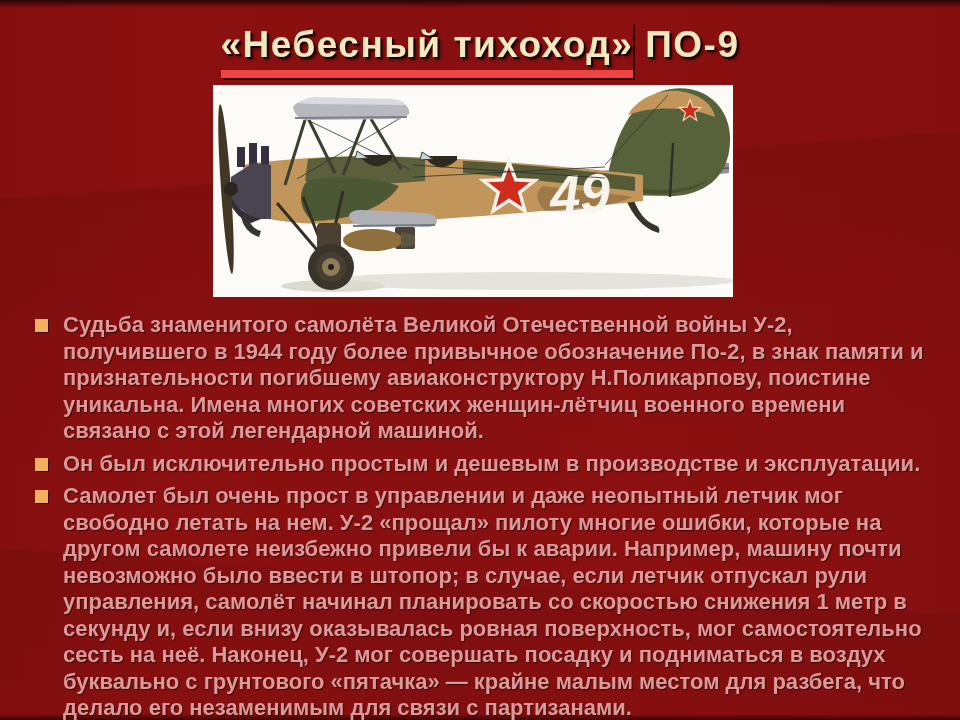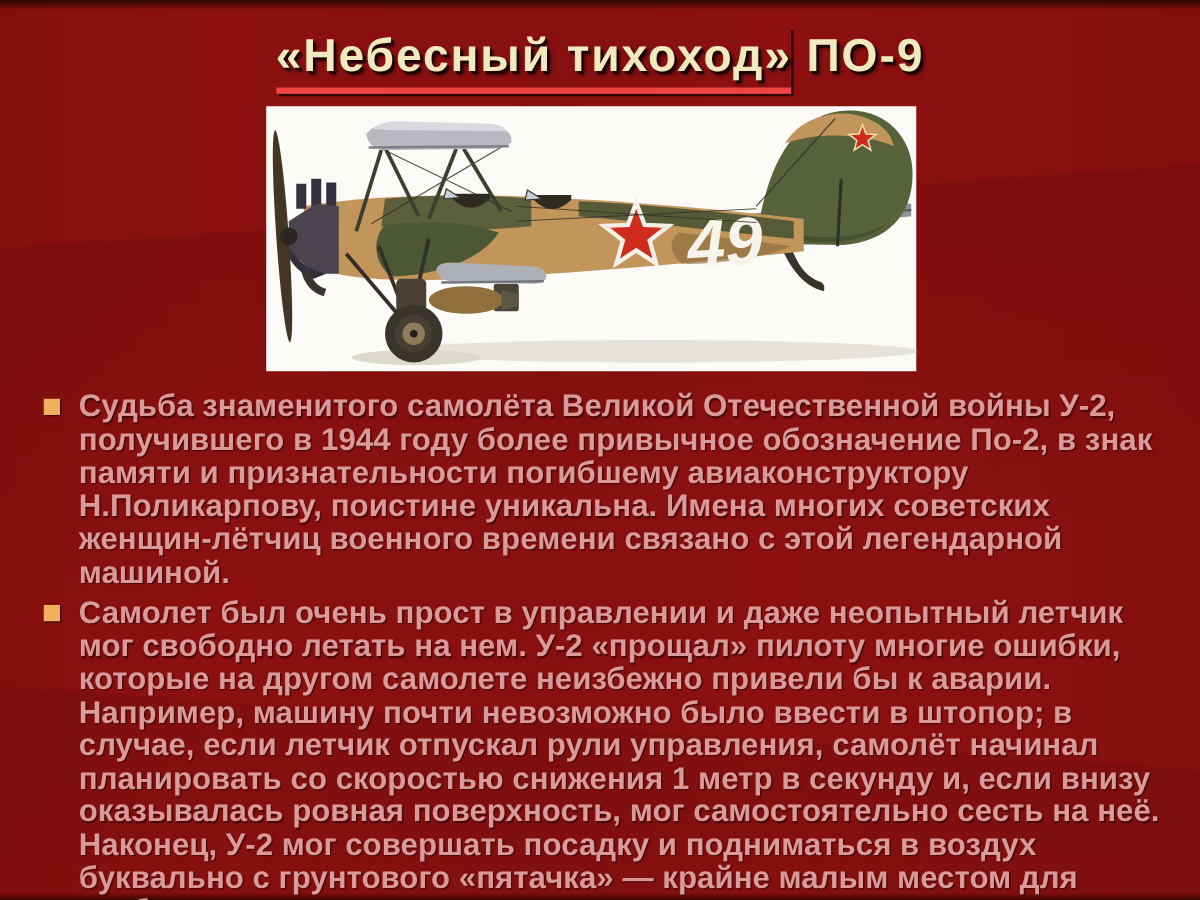--- a/index.html
+++ b/index.html
@@ -24,35 +24,35 @@
     background:linear-gradient(90deg, rgba(0,0,0,.05), rgba(0,0,0,0) 18%, rgba(0,0,0,.035) 46%, rgba(0,0,0,0) 64%, rgba(0,0,0,.05) 100%); }
 
   .title {
     position:absolute; top:22px; left:0; width:100%; text-align:center; z-index:6;
     font-size:37px; font-weight:bold; letter-spacing:1.5px; line-height:46px;
     color:#F3E9BE; margin:0;
     text-shadow:2px 2px 0 #1e0303, 3px 3px 3px rgba(0,0,0,.55);
   }
   .title-link {
     display:inline-block; padding-bottom:2px;
-    border-bottom:5px solid #ef4444;
+    border-bottom:8px solid #ef4444;
     box-shadow:2px 2px 0 rgba(30,3,3,.85);
     cursor:pointer;
   }
   .image-frame {
     position:absolute; left:213px; top:85px; width:520px; height:212px; z-index:6;
     background:#FCFBF7;
   }
   .bullets {
     position:absolute; left:30px; top:312px; width:908px; z-index:6;
     list-style:none; margin:0; padding:0;
   }
   .bullets li {
     position:relative; padding-left:33px; margin-bottom:6px;
-    font-size:25px; line-height:26.5px; font-weight:bold;
+    font-size:22px; line-height:26.5px; font-weight:bold;
     color:#DA9A9A; text-shadow:1px 1px 1px #420606;
   }
   .marker {
     position:absolute; left:5px; top:7px; width:13px; height:13px;
     background:#F0B060; box-shadow:1px 1px 0 rgba(40,3,3,.7);
   }
 </style>
 </head>
 <body>
 
@@ -165,16 +165,20 @@
     </svg>
   </div>
 
   <ul class="bullets">
     <li>
       <span class="marker"></span>
       <span>Судьба знаменитого самолёта Великой Отечественной войны У-2, получившего в 1944 году более привычное обозначение По-2, в знак памяти и признательности погибшему авиаконструктору Н.Поликарпову, поистине уникальна. Имена многих советских женщин-лётчиц военного времени связано с этой легендарной машиной.</span>
     </li>
     <li>
       <span class="marker"></span>
+      <span>Он был исключительно простым и дешевым в производстве и эксплуатации.</span>
+    </li>
+    <li>
+      <span class="marker"></span>
       <span>Самолет был очень прост в управлении и даже неопытный летчик мог свободно летать на нем. У-2 «прощал» пилоту многие ошибки, которые на другом самолете неизбежно привели бы к аварии. Например, машину почти невозможно было ввести в штопор; в случае, если летчик отпускал рули управления, самолёт начинал планировать со скоростью снижения 1 метр в секунду и, если внизу оказывалась ровная поверхность, мог самостоятельно сесть на неё. Наконец, У-2 мог совершать посадку и подниматься в воздух буквально с грунтового «пятачка» — крайне малым местом для разбега, что делало его незаменимым для связи с партизанами.</span>
     </li>
   </ul>
 </div>
 
 </body></html>

